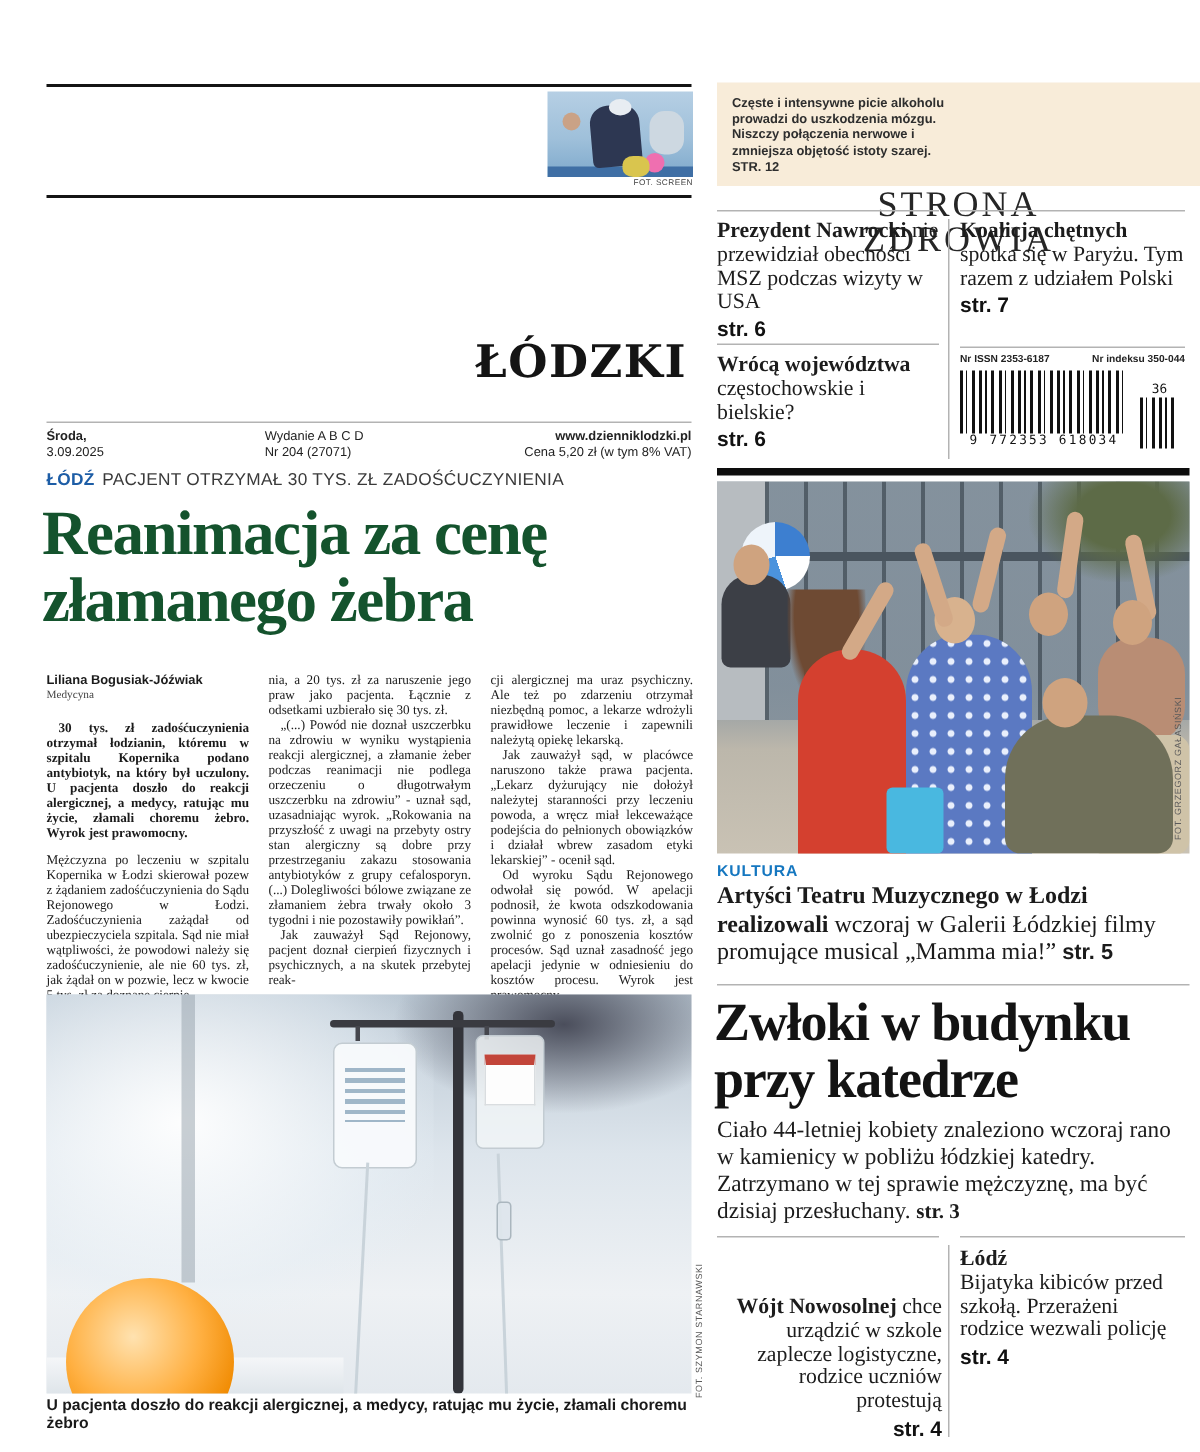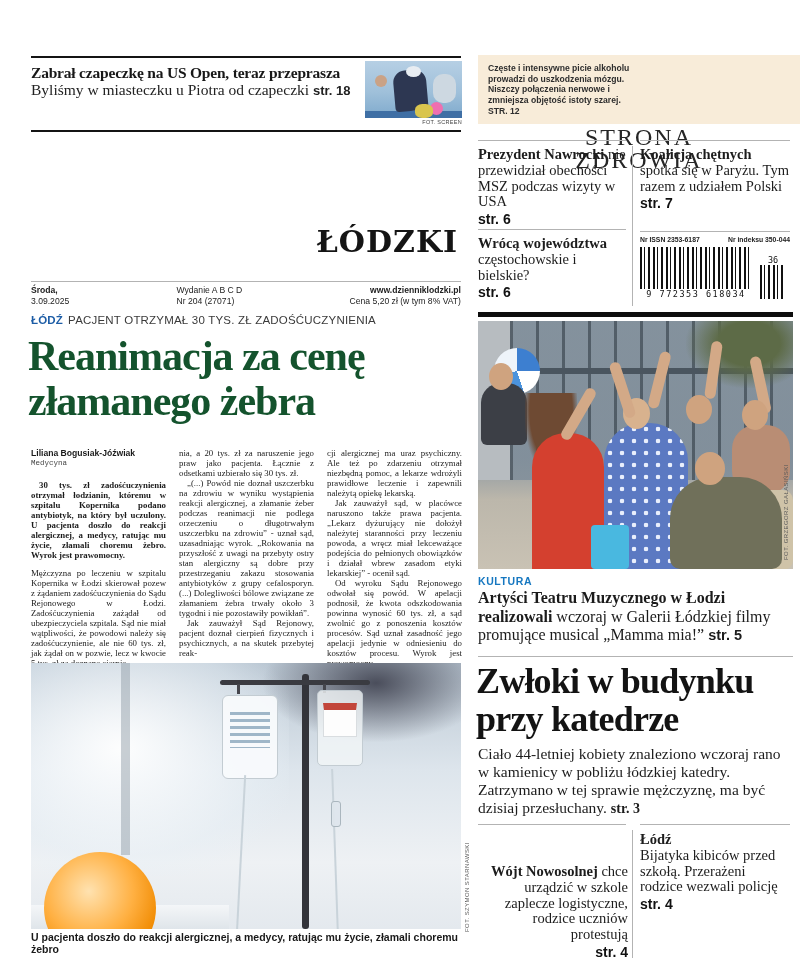--- a/index.html
+++ b/index.html
@@ -62,21 +62,21 @@
      letter-spacing:0.2px; color:#3a3a3a; }
   .kicker-label{ color:#1d5da6; font-weight:bold; margin-right:5px; }
   .headline{ left:28px; top:334px; width:436px; font-weight:bold; font-size:42px; line-height:45px;
      letter-spacing:-1px; color:#14532d; }
   .headline span{ display:block; }
   .bodycol{ position:absolute; top:448px; width:135px; font-size:8.8px; line-height:10px;
      text-align:justify; color:#1b1b1b; }
   .bodycol p{ text-indent:8px; }
   .bodycol p.ni{ text-indent:0; }
   .author{ font-family:"Liberation Sans",sans-serif; font-weight:bold; font-size:8.6px; line-height:10px; text-align:left;}
-  .author-sec{ font-family:Liberation Mono, monospace; font-size:7.5px; color:#454545; text-align:left; }
+  .author-sec{ font-family:Liberation Serif, serif; font-size:7.5px; color:#454545; text-align:left; }
   .lead-par{ font-weight:bold; margin:12px 0 8px; text-indent:0; }
 
   
   .photo-main{ left:31px; top:663px; width:430px; height:266px; overflow:hidden;
     background:linear-gradient(180deg,#b9c6d2 0%,#dde5ec 40%,#eef1f4 75%,#e4e9ee 100%); }
   .iv-window{ position:absolute; left:0; top:0; width:60%; height:80%;
     background:radial-gradient(ellipse at 35% 40%, rgba(255,255,255,.95), rgba(232,240,246,.45) 60%, rgba(232,240,246,0) 78%); }
   .iv-dark{ position:absolute; right:-30px; top:-40px; width:230px; height:120px;
     background:radial-gradient(ellipse, rgba(58,60,74,.88), rgba(58,60,74,0) 70%); }
   .iv-mullion{ position:absolute; left:21%; top:0; width:9px; height:72%; background:rgba(148,160,170,.5); }
@@ -160,24 +160,20 @@
   .headline2 span{ display:block; }
   .story2-text{ left:478px; top:745px; width:316px; font-size:15.5px; line-height:18px; color:#1c1c1c; }
   .story2-text .pageref-in{ font-family:Liberation Serif, serif; font-weight:bold; font-size:14px; }
 </style>
 </head>
 <body>
 
 <div class="page">
 
   <div class="abs rule-dark" style="left:31px;top:56px;width:430px;height:2px;"></div>
-  <div class="abs" style="left:31px;top:64px;width:330px;">
-    <div class="teaser-title">Zabrał czapeczkę na US Open, teraz przeprasza</div>
-    <div class="teaser-sub"><span>Byliśmy w miasteczku u Piotra od czapeczki</span>&nbsp;<span class="teaser-page">str. 18</span></div>
-  </div>
   <div class="abs teaser-photo">
     <div class="tp-strip"></div>
     <div class="tp-lady"></div>
     <div class="tp-head2"></div>
     <div class="tp-man"></div>
     <div class="tp-cap"></div>
     <div class="tp-pink"></div>
     <div class="tp-yellow"></div>
   </div>
   <div class="abs photo-credit-s" style="left:365px;top:119px;width:97px;text-align:right;">FOT. SCREEN</div>

